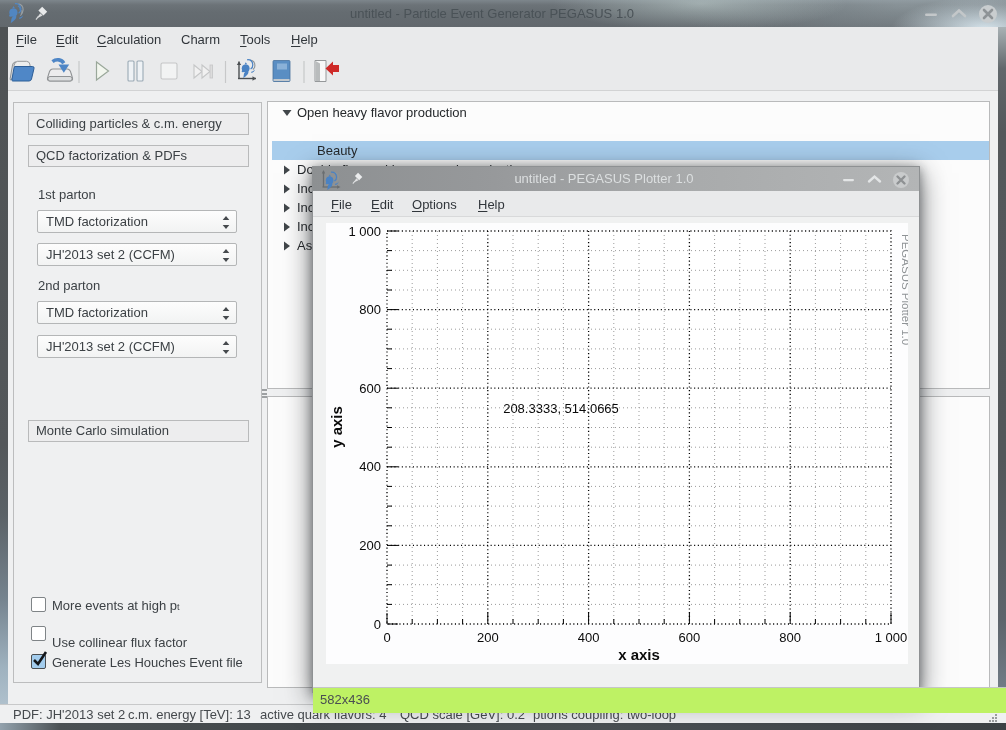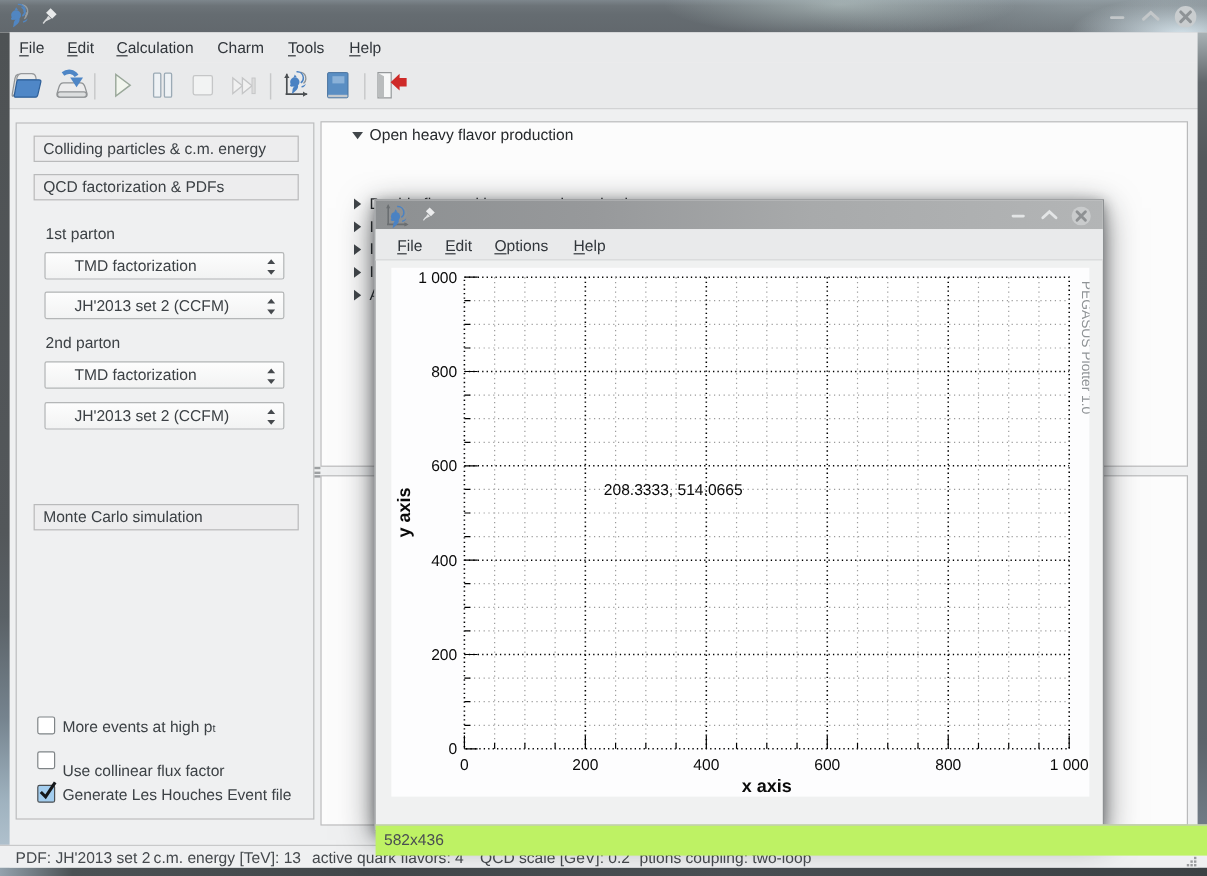--- a/index.html
+++ b/index.html
@@ -21,27 +21,27 @@
 
 #toolbar{left:0;top:52px;width:1006px;height:39px;background:#e9eaeb;border-bottom:1px solid #d2d3d4}
 
 #lstrip{left:0;top:27px;width:8px;height:696px;background:linear-gradient(180deg,#4e5254 0%,#53575a 60%,#5a6166 70%,#75838e 82%,#9fb2bf 92%,#b7c7d3 100%)}
 #rstrip{left:998px;top:27px;width:8px;height:696px;background:linear-gradient(180deg,#a9b2b5 0%,#61676b 6%,#54585b 15%,#53575a 62%,#5d646b 85%,#7b8893 100%)}
 #bstrip{left:0;top:723px;width:1006px;height:7px;background:linear-gradient(90deg,#93a2ad 0%,#4b5154 6%,#42474a 30%,#4a5054 60%,#3c4144 100%)}
 
 #lpanel{left:13px;top:102px;width:249px;height:581px;border:1px solid #bcbdbe}
 .tbx{position:absolute;left:14px;width:221px;height:22px;background:#ededee;border:1px solid #b9babb;line-height:20px;padding-left:7px;color:#3c4145}
 .lbl{position:absolute;left:24px;color:#3c4145}
-.combo{position:absolute;left:23px;width:200px;height:23px;border:1px solid #b4b6b7;border-radius:2px;background:linear-gradient(180deg,#fdfdfd,#f2f3f3);line-height:21px;padding-left:24px;color:#3c4145}
+.combo{position:absolute;left:23px;width:200px;height:23px;border:1px solid #b4b6b7;border-radius:2px;background:linear-gradient(180deg,#fdfdfd,#f2f3f3);line-height:21px;padding-left:8px;color:#3c4145}
 .combo svg{position:absolute;right:5px;top:3px}
 .cb{position:absolute;left:17px;width:15px;height:15px;border:1px solid #7f8487;border-radius:2px;background:#fff}
 .cblbl{position:absolute;left:38px;color:#3c4145}
 
 #tree{left:267px;top:101px;width:723px;height:288px;background:#fcfcfc;border:1px solid #b9babb;overflow:hidden}
-.trow{position:absolute;left:15px;width:721px;height:19px;line-height:19px;color:#26292c}
+.trow{position:absolute;left:4px;width:721px;height:19px;line-height:19px;color:#26292c}
 #panel2{left:267px;top:396px;width:723px;height:292px;background:#fcfcfc;border:1px solid #b9babb}
 
 .grip{position:absolute;left:262px;width:5px;height:2px;background:#9da0a2}
 
 #statusbar{left:0;top:704px;width:1006px;height:19px;background:#eff0f1;border-top:1px solid #c8c9ca}
 #statusbar span{position:absolute;top:2px;color:#45494d}
 
 #plotter{left:312px;top:166px;width:608px;height:527px;background:#f0f1f1;border:1px solid #8e9193;box-shadow:0 7px 26px rgba(25,28,32,.6), 0 2px 10px rgba(25,28,32,.42)}
 #ptitle{left:0;top:0;width:606px;height:24px;background:linear-gradient(90deg,#8d9092 0%,#97999b 30%,#a8aaab 60%,#b3b5b6 100%)}
 #ptitle .ttl{width:100%;text-align:center;top:4px;color:#dcdfe0;font-size:13px}
@@ -67,20 +67,21 @@
   <circle cx="4.4" cy="9.6" r="4.1" fill="#5186c2"></circle>
 <path d="M0.2 12.3 L2.4 9.6 L4 13.3 L1.4 13.7 Q-0.1 13.5 0.2 12.3 Z" fill="#5186c2"></path>
 <path d="M3.3 5.6 L4.4 3.1 L6 5.3 Z" fill="#5186c2"></path>
 <path d="M7 12.2 C8 14.4 6.6 16.1 5 17.5 C4 18.5 3.2 19.3 1.7 19.9 C2.5 18.2 2.1 16.7 2.7 15.1 C3.2 13.6 4.8 12.7 7 12.2 Z" fill="#5186c2"></path>
  </svg>
  <svg class="abs" style="left:35px;top:6px" width="13" height="15" viewBox="0 0 13 15">
   <path d="M7.2 0.8 L12.2 5.8 L8.4 9.6 L3.4 4.6 Z" fill="#e8eaeb"></path>
   <path d="M5.2 7.2 L1.6 12.6 L7.6 9.6 Z" fill="#dadcdd"></path>
   <line x1="3.4" y1="10.4" x2="1" y2="13.6" stroke="#d5d7d8" stroke-width="1.2"></line>
  </svg>
+ <span class="abs ttl">untitled - Particle Event Generator PEGASUS 1.0</span>
  <svg class="abs wbtn" style="left:923px;top:5px" width="76" height="18" viewBox="0 0 76 18">
   <rect x="2" y="8.5" width="12" height="2.4" rx="1.2" fill="#c3c7c9"></rect>
   <path d="M30 11 L36 5.5 L42 11" fill="none" stroke="#c3c7c9" stroke-width="2.6" stroke-linecap="round"></path>
   <circle cx="65" cy="9" r="9" fill="#c9cdcf"></circle>
   <path d="M61 5 L69 13 M69 5 L61 13" stroke="#8e9396" stroke-width="2.6" stroke-linecap="round"></path>
  </svg>
 </div>
 
 <div class="abs" id="menubar">
  <span style="left:16px"><u>F</u>ile</span>
@@ -183,20 +184,23 @@
  <div class="cblbl" style="top:552px">Generate Les Houches Event file</div>
 </div>
 
 <div class="abs" id="tree">
  <div class="trow" style="top:1px">
       <svg class="abs" style="left:10px;top:6px" width="10" height="8">
         <path d="M0.5 1 L9.5 1 L5 7 Z" fill="#41464a"></path>
       </svg>
       <span style="position:absolute;left:25px">Open heavy flavor production</span>
     </div>
+ <div class="trow" style="top:39px;background:#a8cdec">
+      <span style="position:absolute;left:45px">Beauty</span>
+    </div>
  <div class="trow" style="top:58px">
       <svg class="abs" style="left:11px;top:5px" width="8" height="10">
         <path d="M1 0.5 L1 9.5 L7 5 Z" fill="#41464a"></path>
       </svg>
       <span style="position:absolute;left:25px">Double flavored heavy quark production</span>
     </div>
  <div class="trow" style="top:77px">
       <svg class="abs" style="left:11px;top:5px" width="8" height="10">
         <path d="M1 0.5 L1 9.5 L7 5 Z" fill="#41464a"></path>
       </svg>
@@ -261,20 +265,21 @@
 <path d="M0.2 12.3 L2.4 9.6 L4 13.3 L1.4 13.7 Q-0.1 13.5 0.2 12.3 Z" fill="#4a82c3"></path>
 <path d="M3.3 5.6 L4.4 3.1 L6 5.3 Z" fill="#4a82c3"></path>
 <path d="M7 12.2 C8 14.4 6.6 16.1 5 17.5 C4 18.5 3.2 19.3 1.7 19.9 C2.5 18.2 2.1 16.7 2.7 15.1 C3.2 13.6 4.8 12.7 7 12.2 Z" fill="#4a82c3"></path>
    </g>
   </svg>
   <svg class="abs" style="left:39px;top:5px" width="11" height="13" viewBox="0 0 13 15">
    <path d="M7.2 0.8 L12.2 5.8 L8.4 9.6 L3.4 4.6 Z" fill="#ecedee"></path>
    <path d="M5.2 7.2 L1.6 12.6 L7.6 9.6 Z" fill="#e0e1e2"></path>
    <line x1="3.4" y1="10.4" x2="1" y2="13.6" stroke="#dcdee0" stroke-width="1.2"></line>
   </svg>
+  <span class="abs ttl" style="width:582px">untitled - PEGASUS Plotter 1.0</span>
   <svg class="abs" style="left:528px;top:5px" width="72" height="16" viewBox="0 0 72 16">
    <rect x="2" y="7" width="11" height="2.2" rx="1.1" fill="#e3e5e6"></rect>
    <path d="M28 9.5 L33.5 4.5 L39 9.5" fill="none" stroke="#e3e5e6" stroke-width="2.4" stroke-linecap="round"></path>
    <circle cx="60" cy="8" r="8" fill="#c9cbcc"></circle>
    <path d="M56.5 4.5 L63.5 11.5 M63.5 4.5 L56.5 11.5" stroke="#8e9193" stroke-width="2.4" stroke-linecap="round"></path>
   </svg>
  </div>
  <div class="abs" id="pmenu">
   <span style="left:18px"><u>F</u>ile</span>
   <span style="left:58px"><u>E</u>dit</span>

